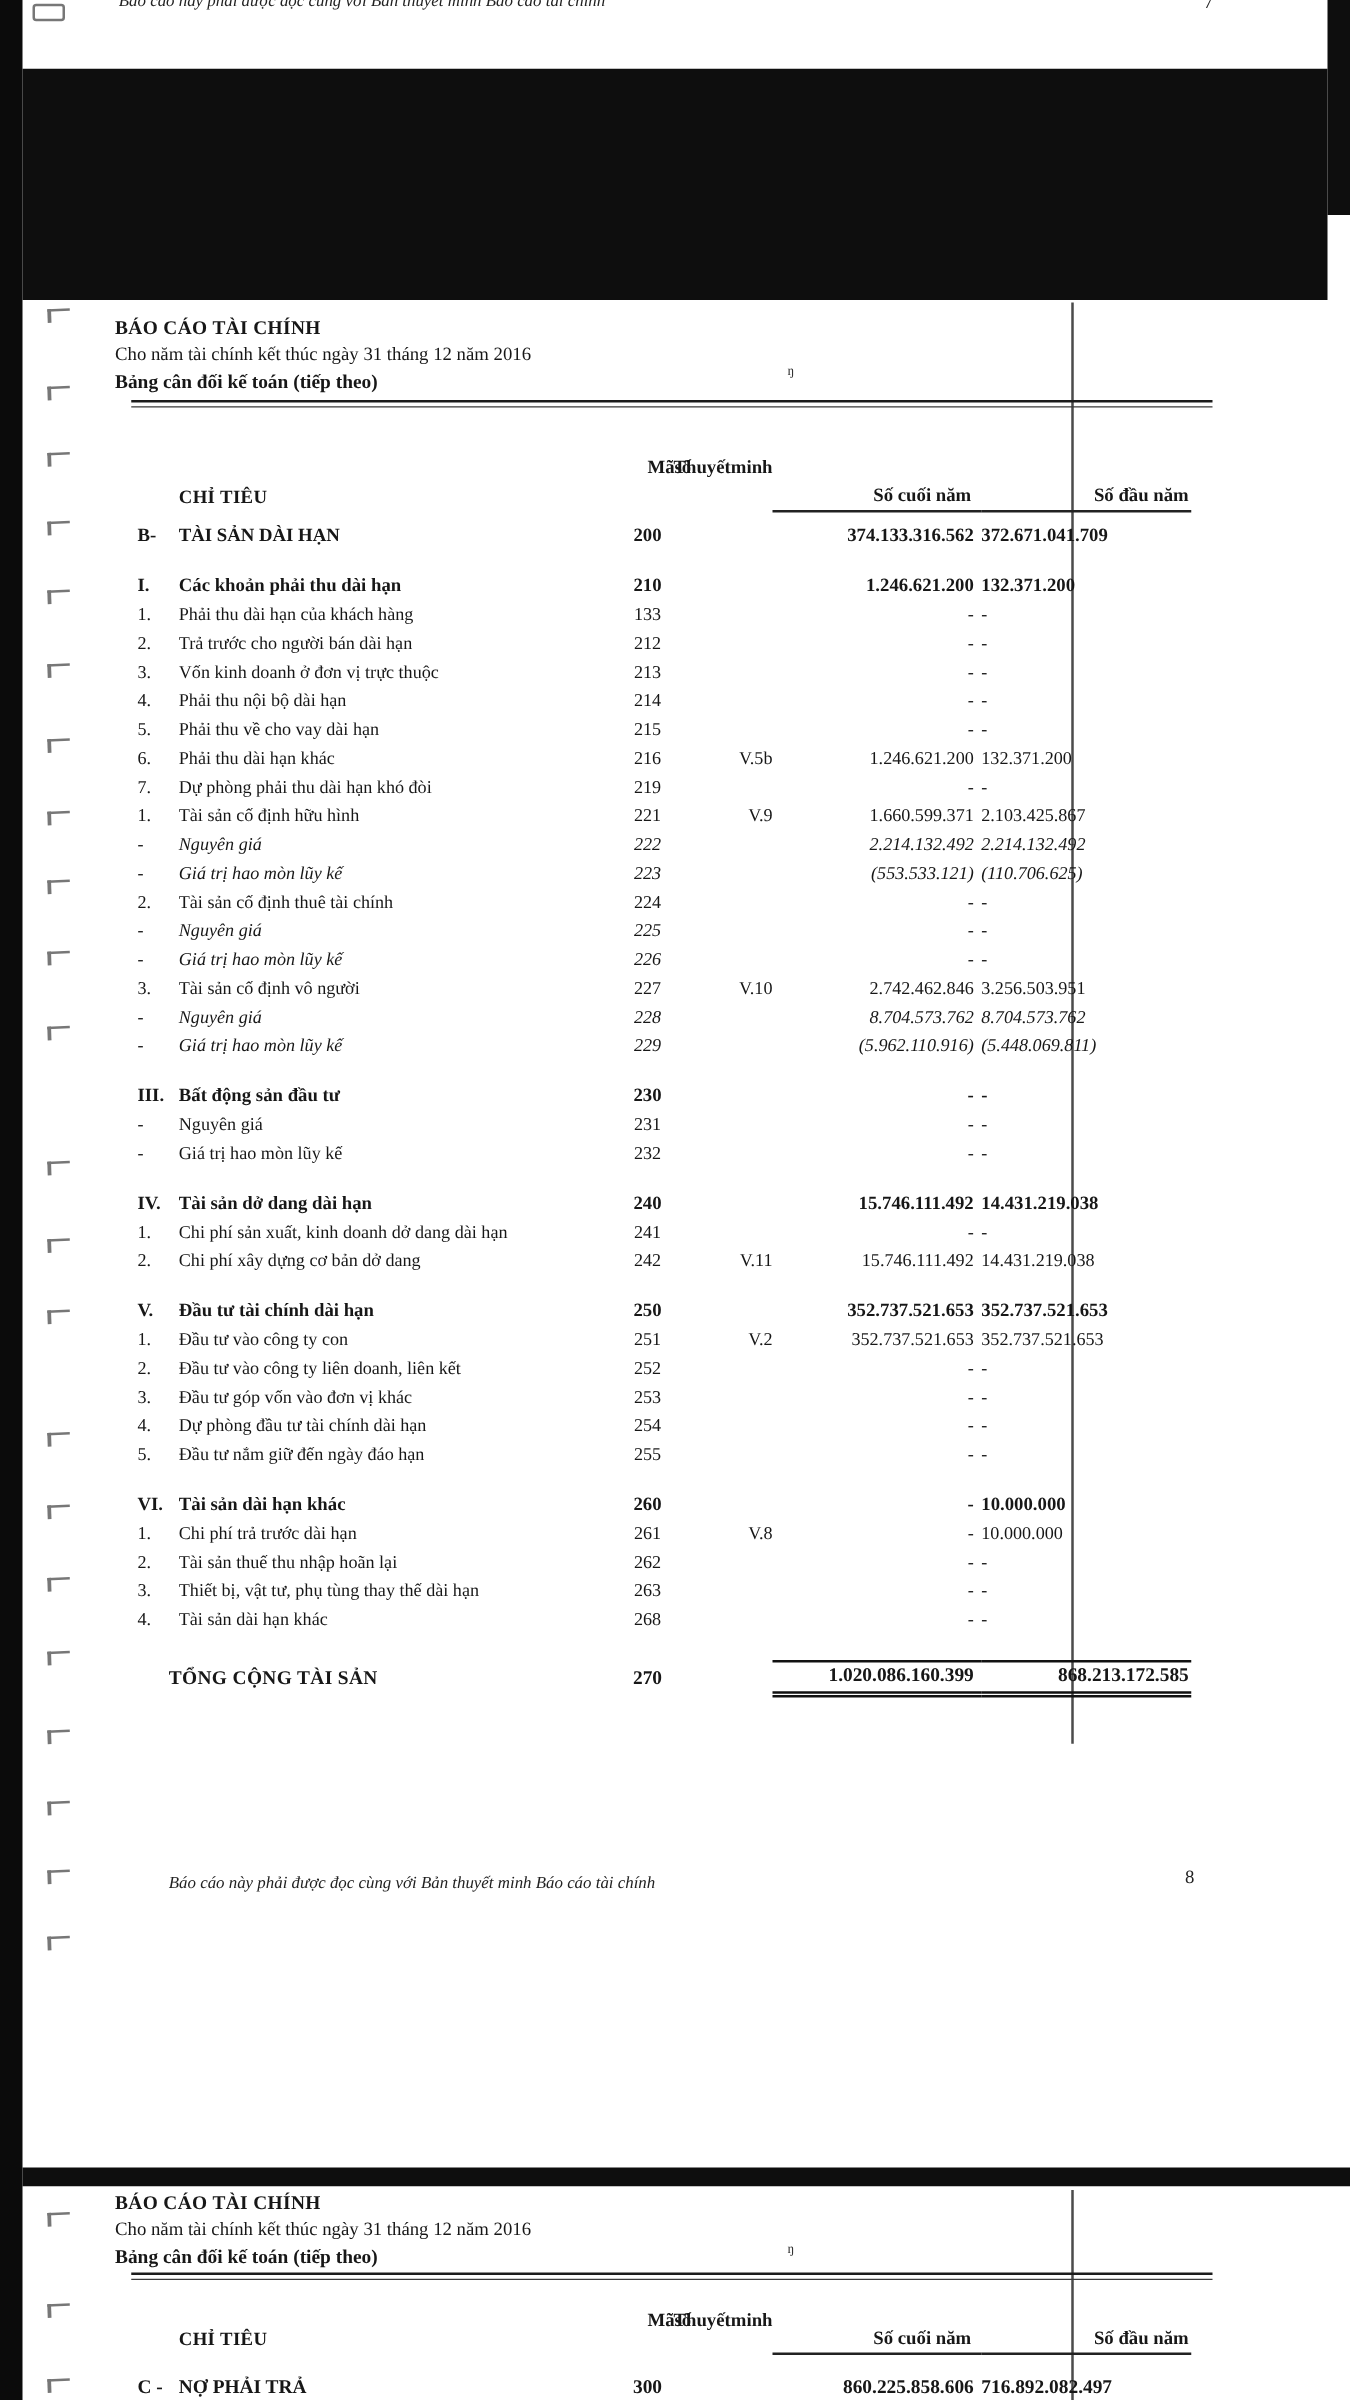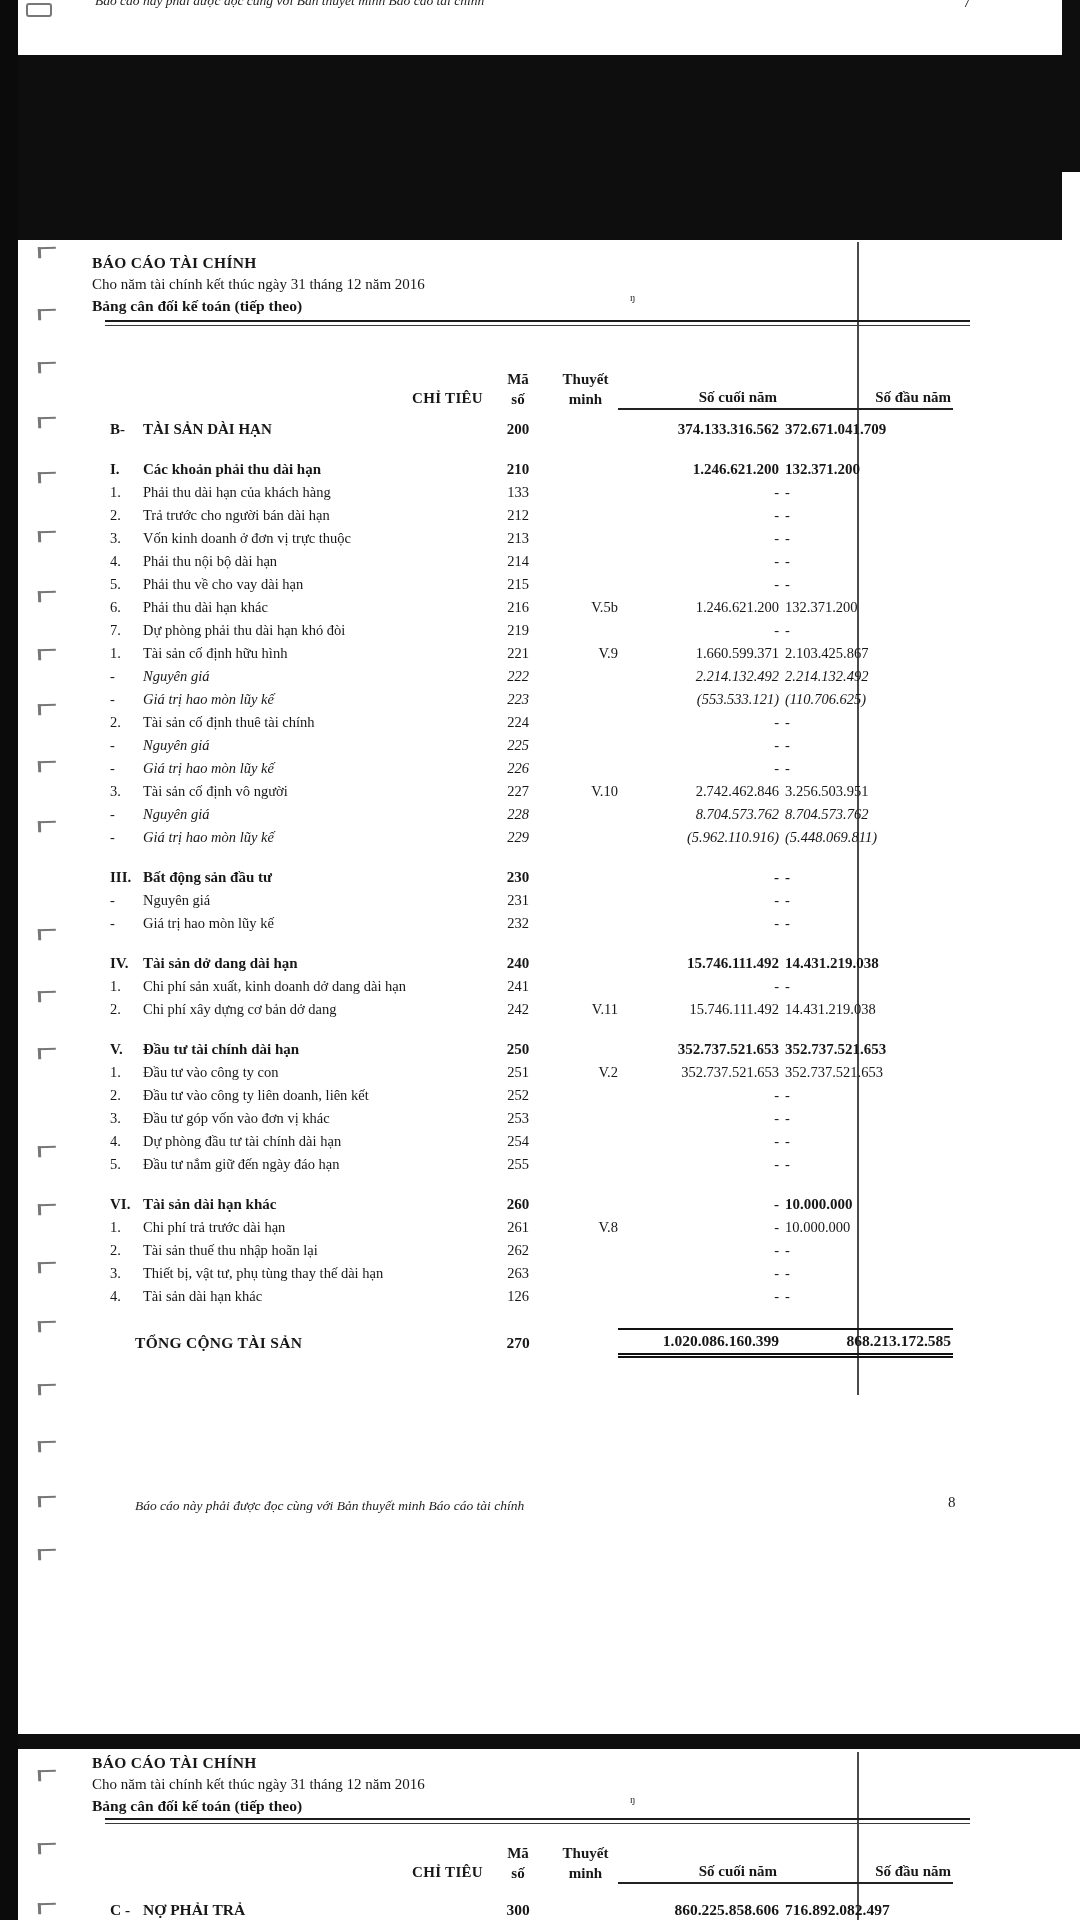--- a/index.html
+++ b/index.html
@@ -32,22 +32,22 @@
   .pg-header .statement{font-size:15.5px;font-weight:bold;line-height:21px;}
   .rule-double{position:absolute;left:105px;width:865px;height:3px;border-top:2.5px solid #1c1c1c;border-bottom:1px solid #3a3a3a;}
   .rule1{top:320px;}
   .rule2{top:1818px;}
   
   .dtable{position:absolute;left:108px;width:845px;font-size:14.5px;}
   .table1{top:338px;}
   .table2{top:1830px;}
   .thead{display:grid;grid-template-columns:35px 340px 70px 65px 167px 168px;height:72px;font-weight:bold;font-size:15px;}
   .table2 .thead{height:54px;}
-  .th-item{grid-column:2;display:flex;align-items:flex-end;justify-content:flex-end;padding-bottom:3px;letter-spacing:.3px;}
-  .th-code,.th-note{display:flex;flex-direction:column;align-items:center;justify-content:flex-end;line-height:20px;padding-bottom:1px;}
+  .th-item{grid-column:2;display:flex;align-items:flex-end;justify-content:flex-start;padding-bottom:3px;letter-spacing:.3px;}
+  .th-code,.th-note{display:flex;align-items:center;justify-content:flex-end;line-height:20px;padding-bottom:1px;}
   .th-end,.th-begin{display:flex;align-items:flex-end;justify-content:flex-end;border-bottom:2px solid #222;padding-bottom:2px;}
   .th-end{padding-right:8px;}
   .th-begin{padding-right:2px;}
   .rows{margin-top:8px;}
   .table2 .rows{margin-top:0;}
   .trow{display:grid;grid-template-columns:35px 340px 70px 65px 167px 168px;height:23px;align-items:center;}
   .trow.gap{margin-top:17px;}
   .trow.b{font-weight:bold;font-size:15px;}
   .trow.it{font-style:italic;}
   .table2 .trow{margin-top:14px;height:24px;font-size:15.5px;}
@@ -403,21 +403,21 @@
           <div class="c c-num">3.</div>
           <div class="c c-label">Thiết bị, vật tư, phụ tùng thay thế dài hạn</div>
           <div class="c c-code">263</div>
           <div class="c c-note"></div>
           <div class="c c-end">-</div>
           <div class="c c-begin">-</div>
         </div>
         <div class="trow">
           <div class="c c-num">4.</div>
           <div class="c c-label">Tài sản dài hạn khác</div>
-          <div class="c c-code">126</div>
+          <div class="c c-code">268</div>
           <div class="c c-note"></div>
           <div class="c c-end">-</div>
           <div class="c c-begin">-</div>
         </div>
       </div>
     <div class="total-row">
       <div class="t-label">TỔNG CỘNG TÀI SẢN</div>
       <div class="t-code">270</div>
       <div></div>
       <div class="t-end">1.020.086.160.399</div>

